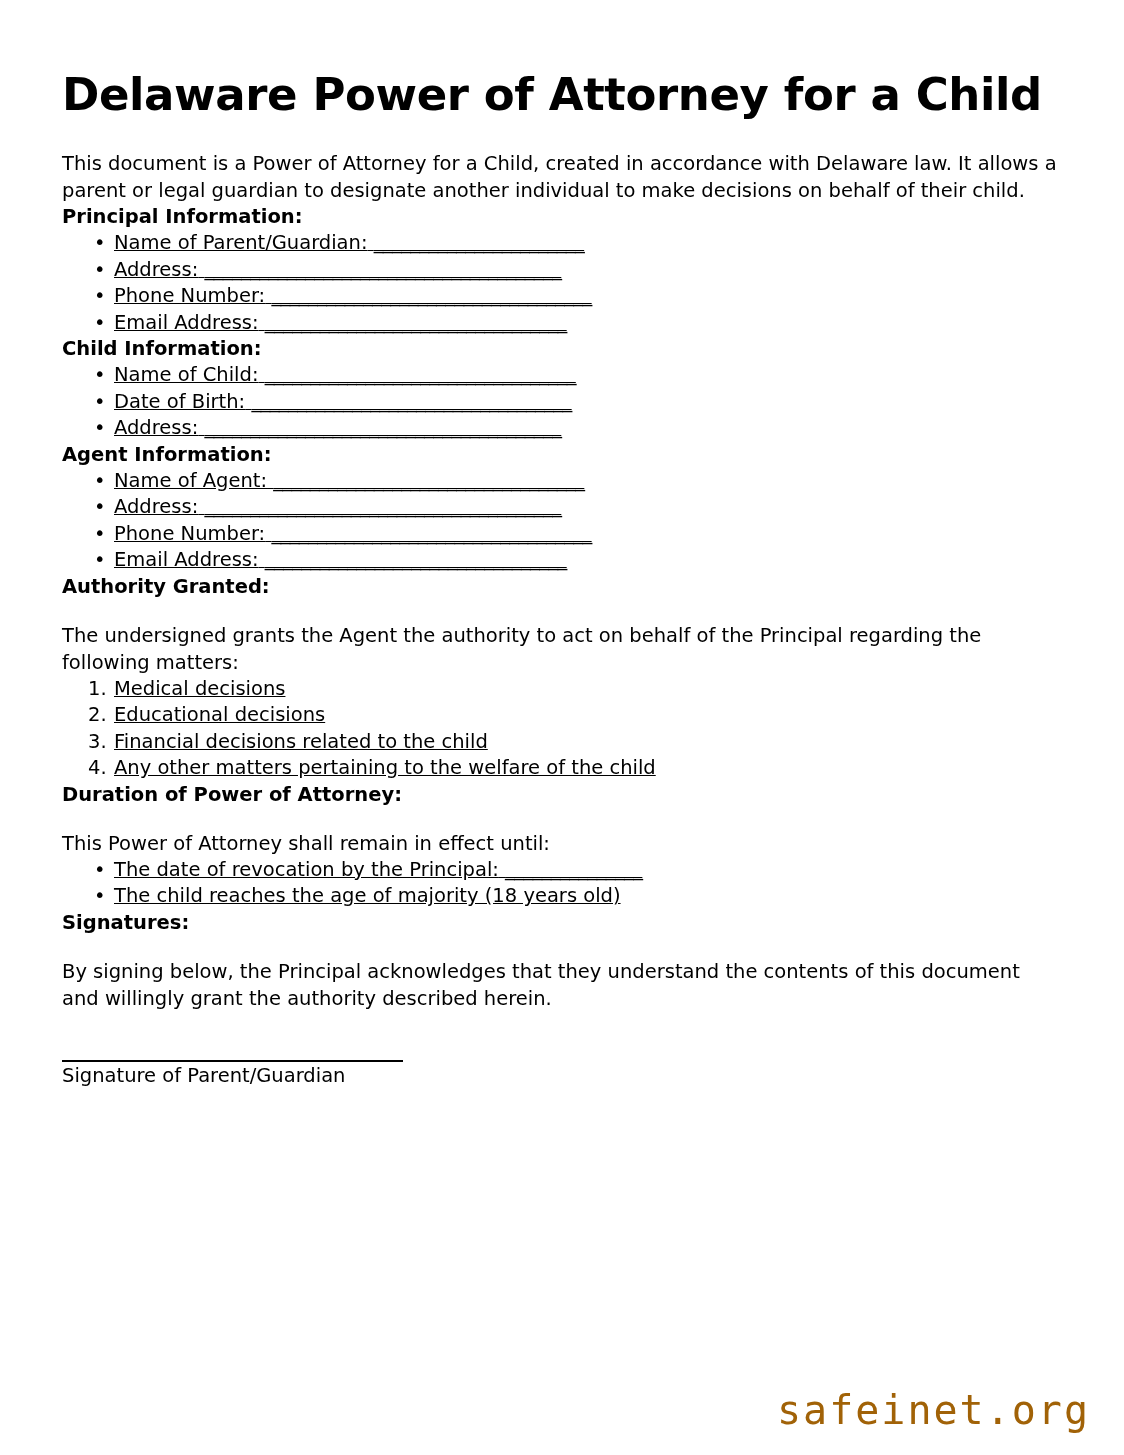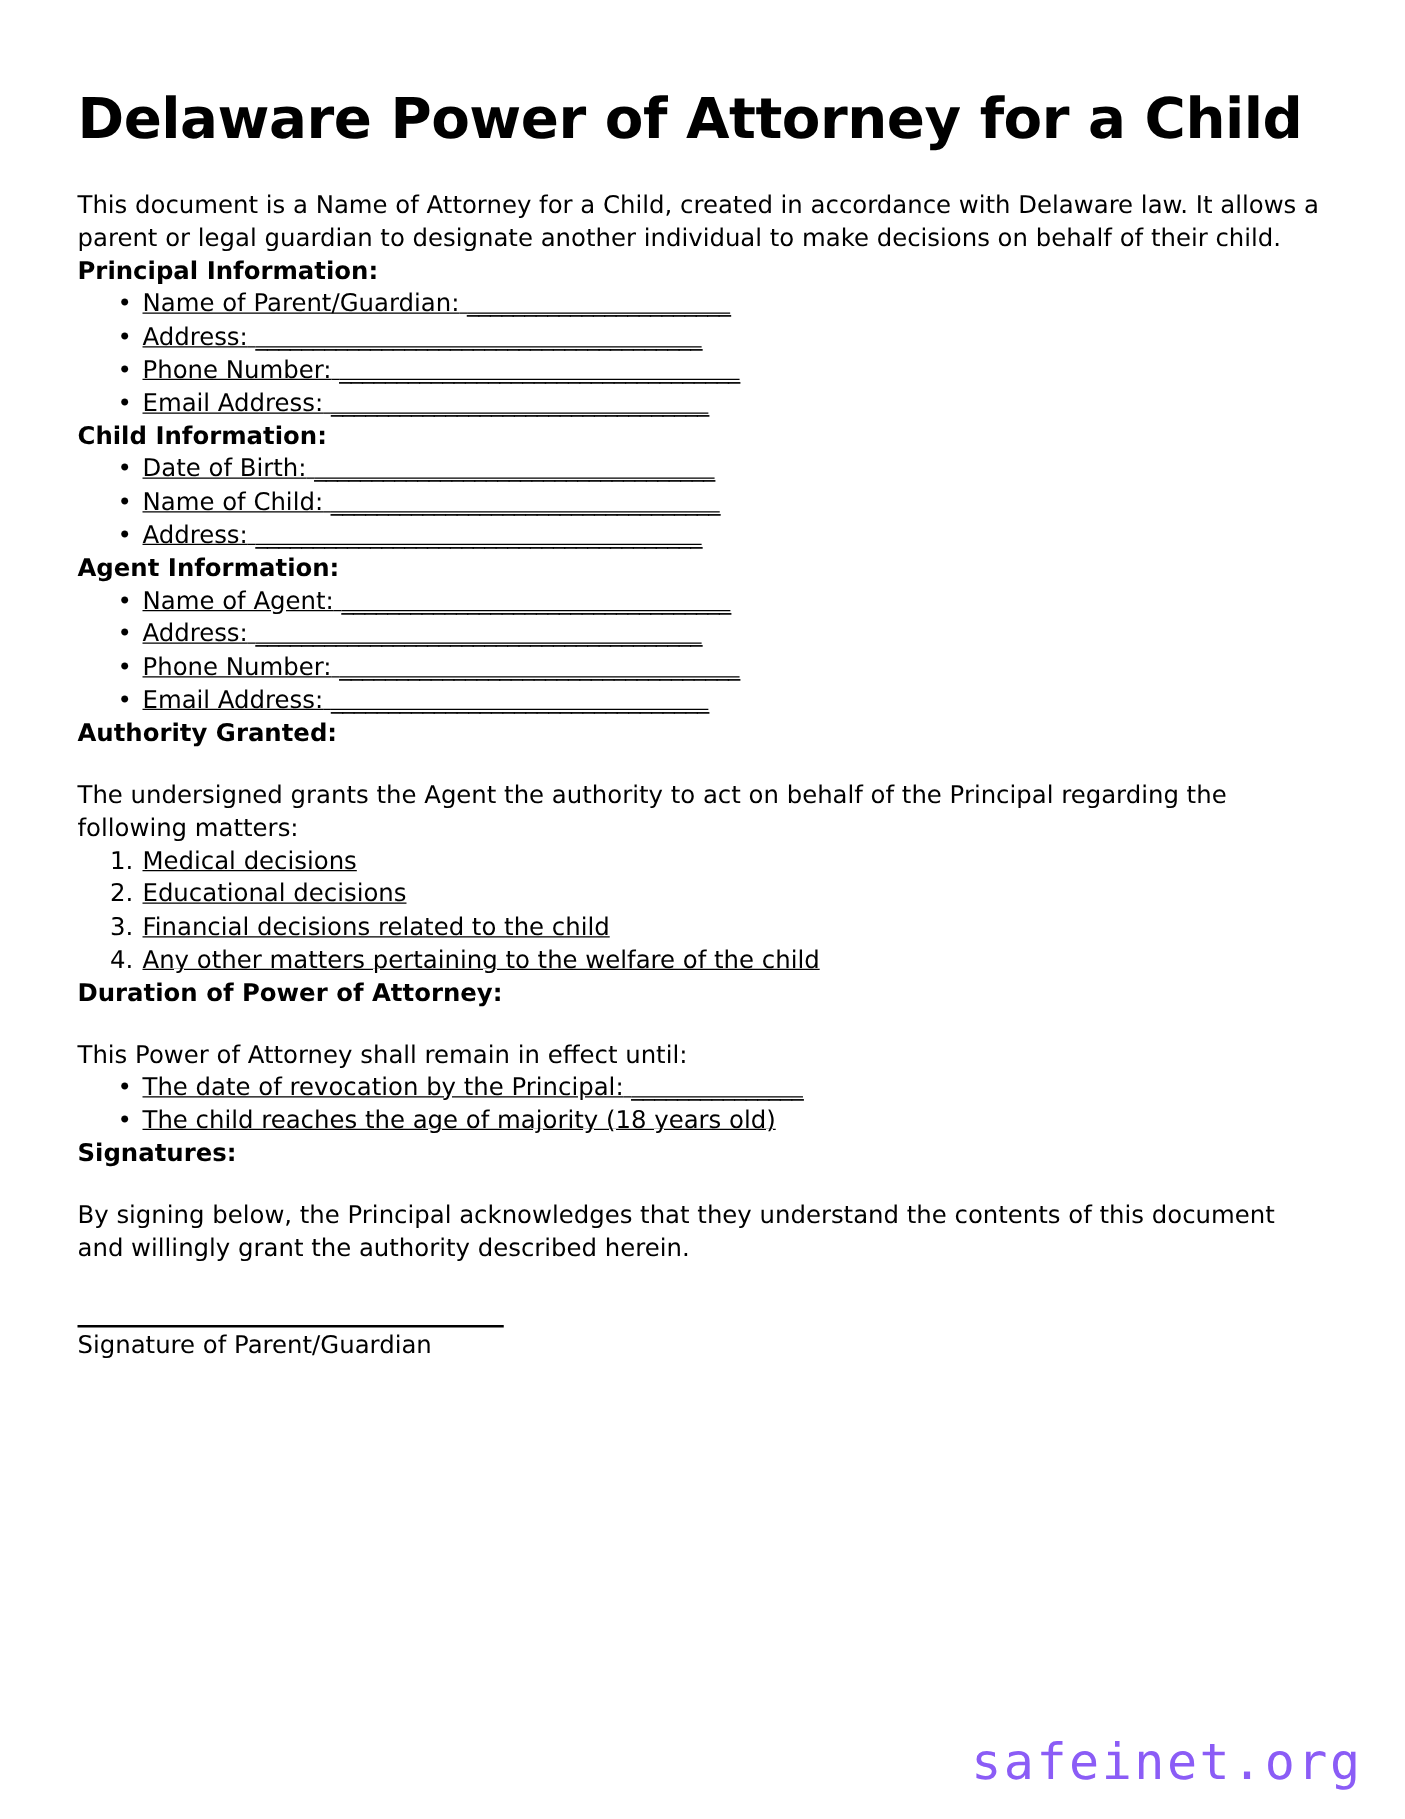--- a/index.html
+++ b/index.html
@@ -115,45 +115,45 @@
     margin: 0;
     padding: 0;
   }
   .watermark {
     position: absolute;
     right: 34px;
     bottom: 22px;
     font-family: "DejaVu Sans Mono", monospace;
     font-size: 40px;
     letter-spacing: 2px;
-    color: #8b5cf6;
+    color: #a16207;
     user-select: none;
   }
 </style>
 </head>
 <body>
 
 <div class="page">
 
   <h1 class="doc-title">Delaware Power of Attorney for a Child</h1>
 
-  <p class="para intro">This document is a Name of Attorney for a Child, created in accordance with Delaware law. It allows a parent or legal guardian to designate another individual to make decisions on behalf of their child.</p>
+  <p class="para intro">This document is a Power of Attorney for a Child, created in accordance with Delaware law. It allows a parent or legal guardian to designate another individual to make decisions on behalf of their child.</p>
 
   <h2 class="section-heading gap-before-heading">Principal Information:</h2>
   <ul class="bullets gap-after-heading">
     <li><span>Name of Parent/Guardian:</span> <span class="blank">_______________________</span></li>
     <li><span>Address:</span> <span class="blank">_______________________________________</span></li>
     <li><span>Phone Number:</span> <span class="blank">___________________________________</span></li>
     <li><span>Email Address:</span> <span class="blank">_________________________________</span></li>
   </ul>
 
   <h2 class="section-heading gap-before-heading">Child Information:</h2>
   <ul class="bullets gap-after-heading">
+    <li><span>Name of Child:</span> <span class="blank">__________________________________</span></li>
     <li><span>Date of Birth:</span> <span class="blank">___________________________________</span></li>
-    <li><span>Name of Child:</span> <span class="blank">__________________________________</span></li>
     <li><span>Address:</span> <span class="blank">_______________________________________</span></li>
   </ul>
 
   <h2 class="section-heading gap-before-heading">Agent Information:</h2>
   <ul class="bullets gap-after-heading">
     <li><span>Name of Agent:</span> <span class="blank">__________________________________</span></li>
     <li><span>Address:</span> <span class="blank">_______________________________________</span></li>
     <li><span>Phone Number:</span> <span class="blank">___________________________________</span></li>
     <li><span>Email Address:</span> <span class="blank">_________________________________</span></li>
   </ul>

